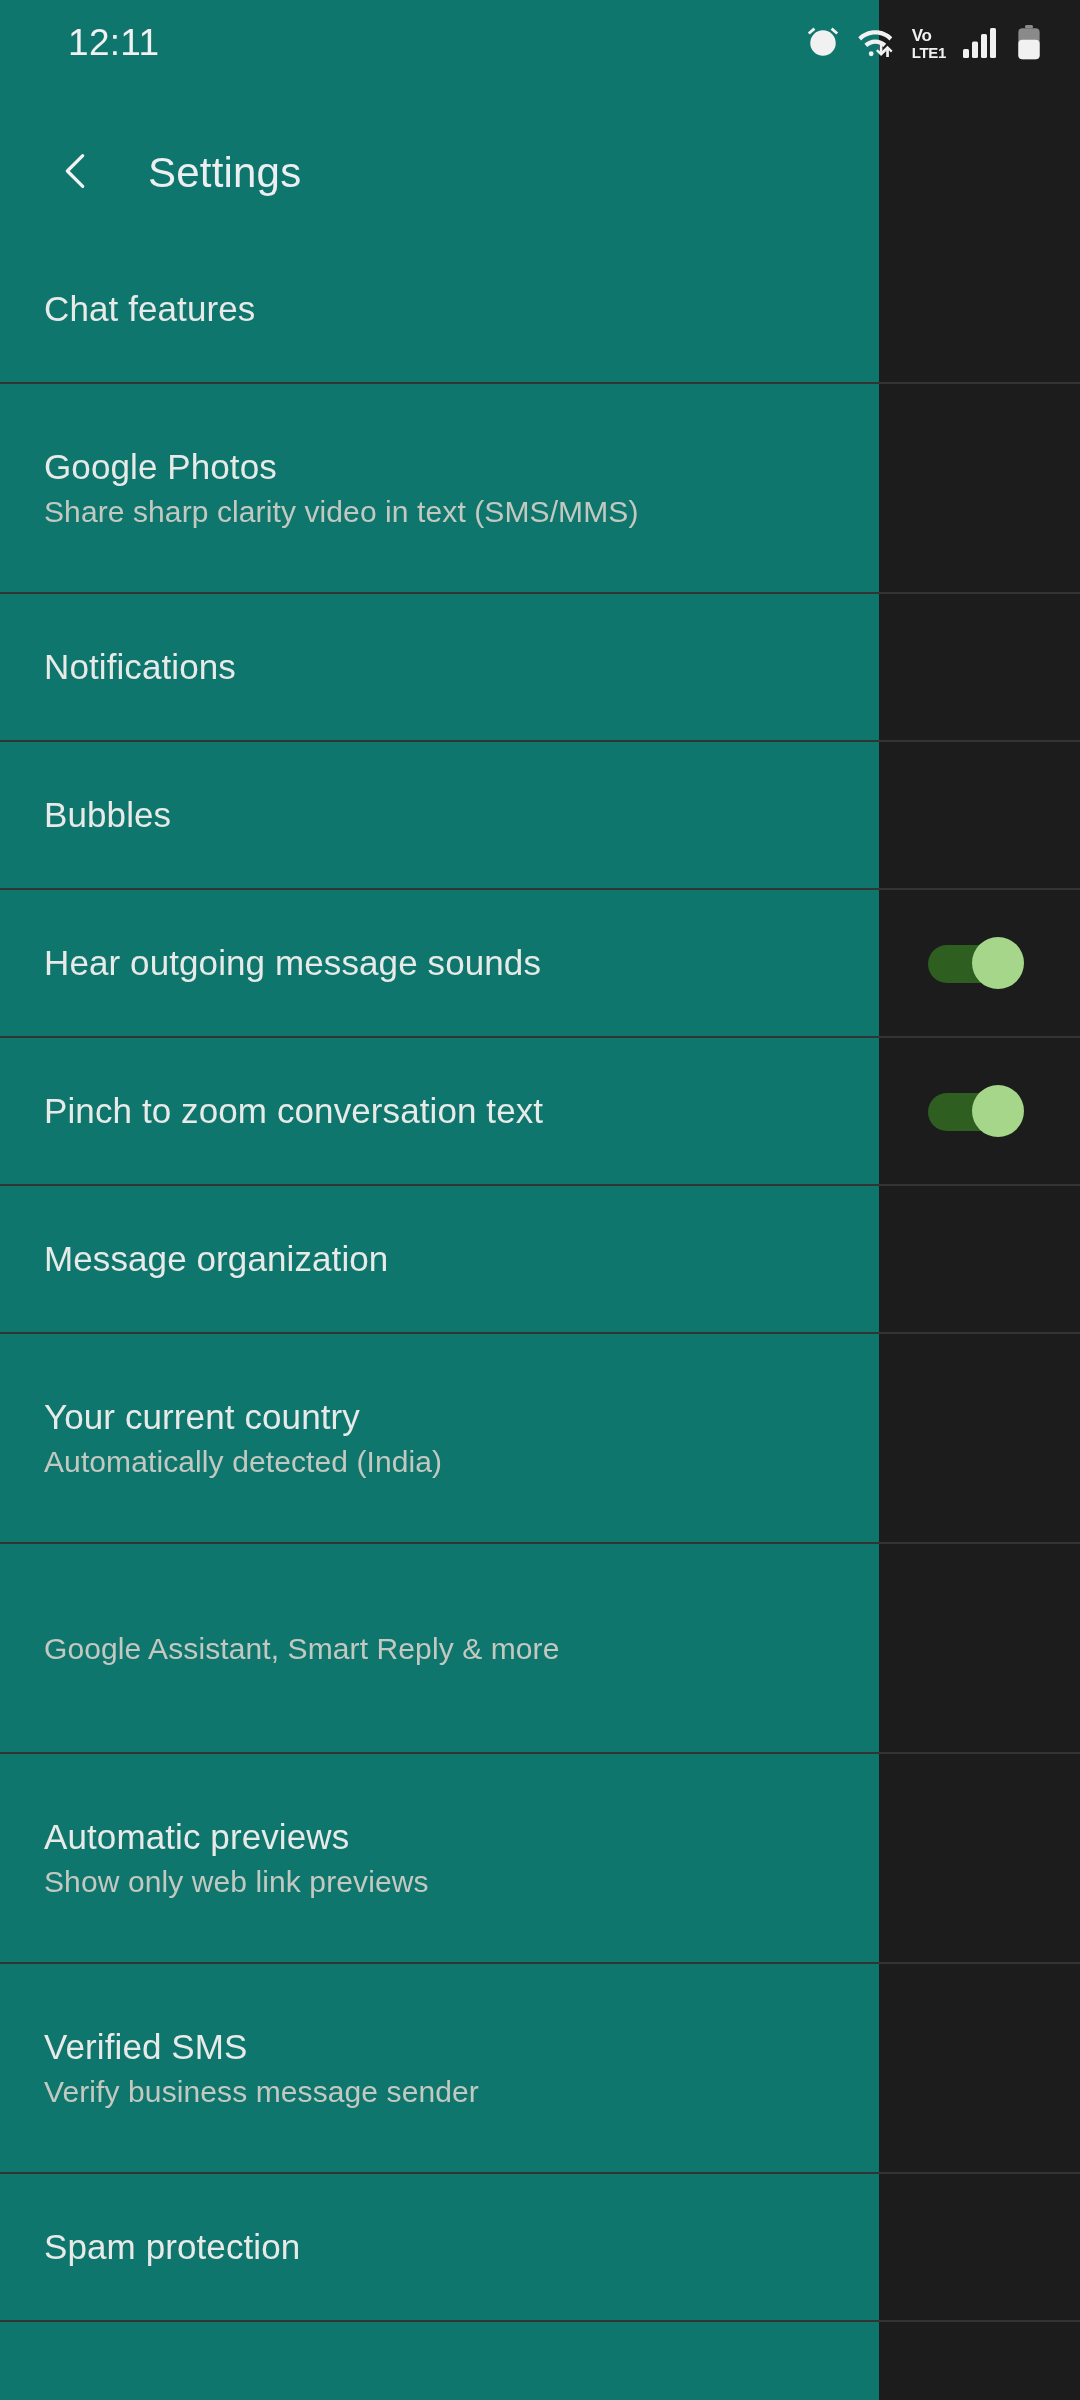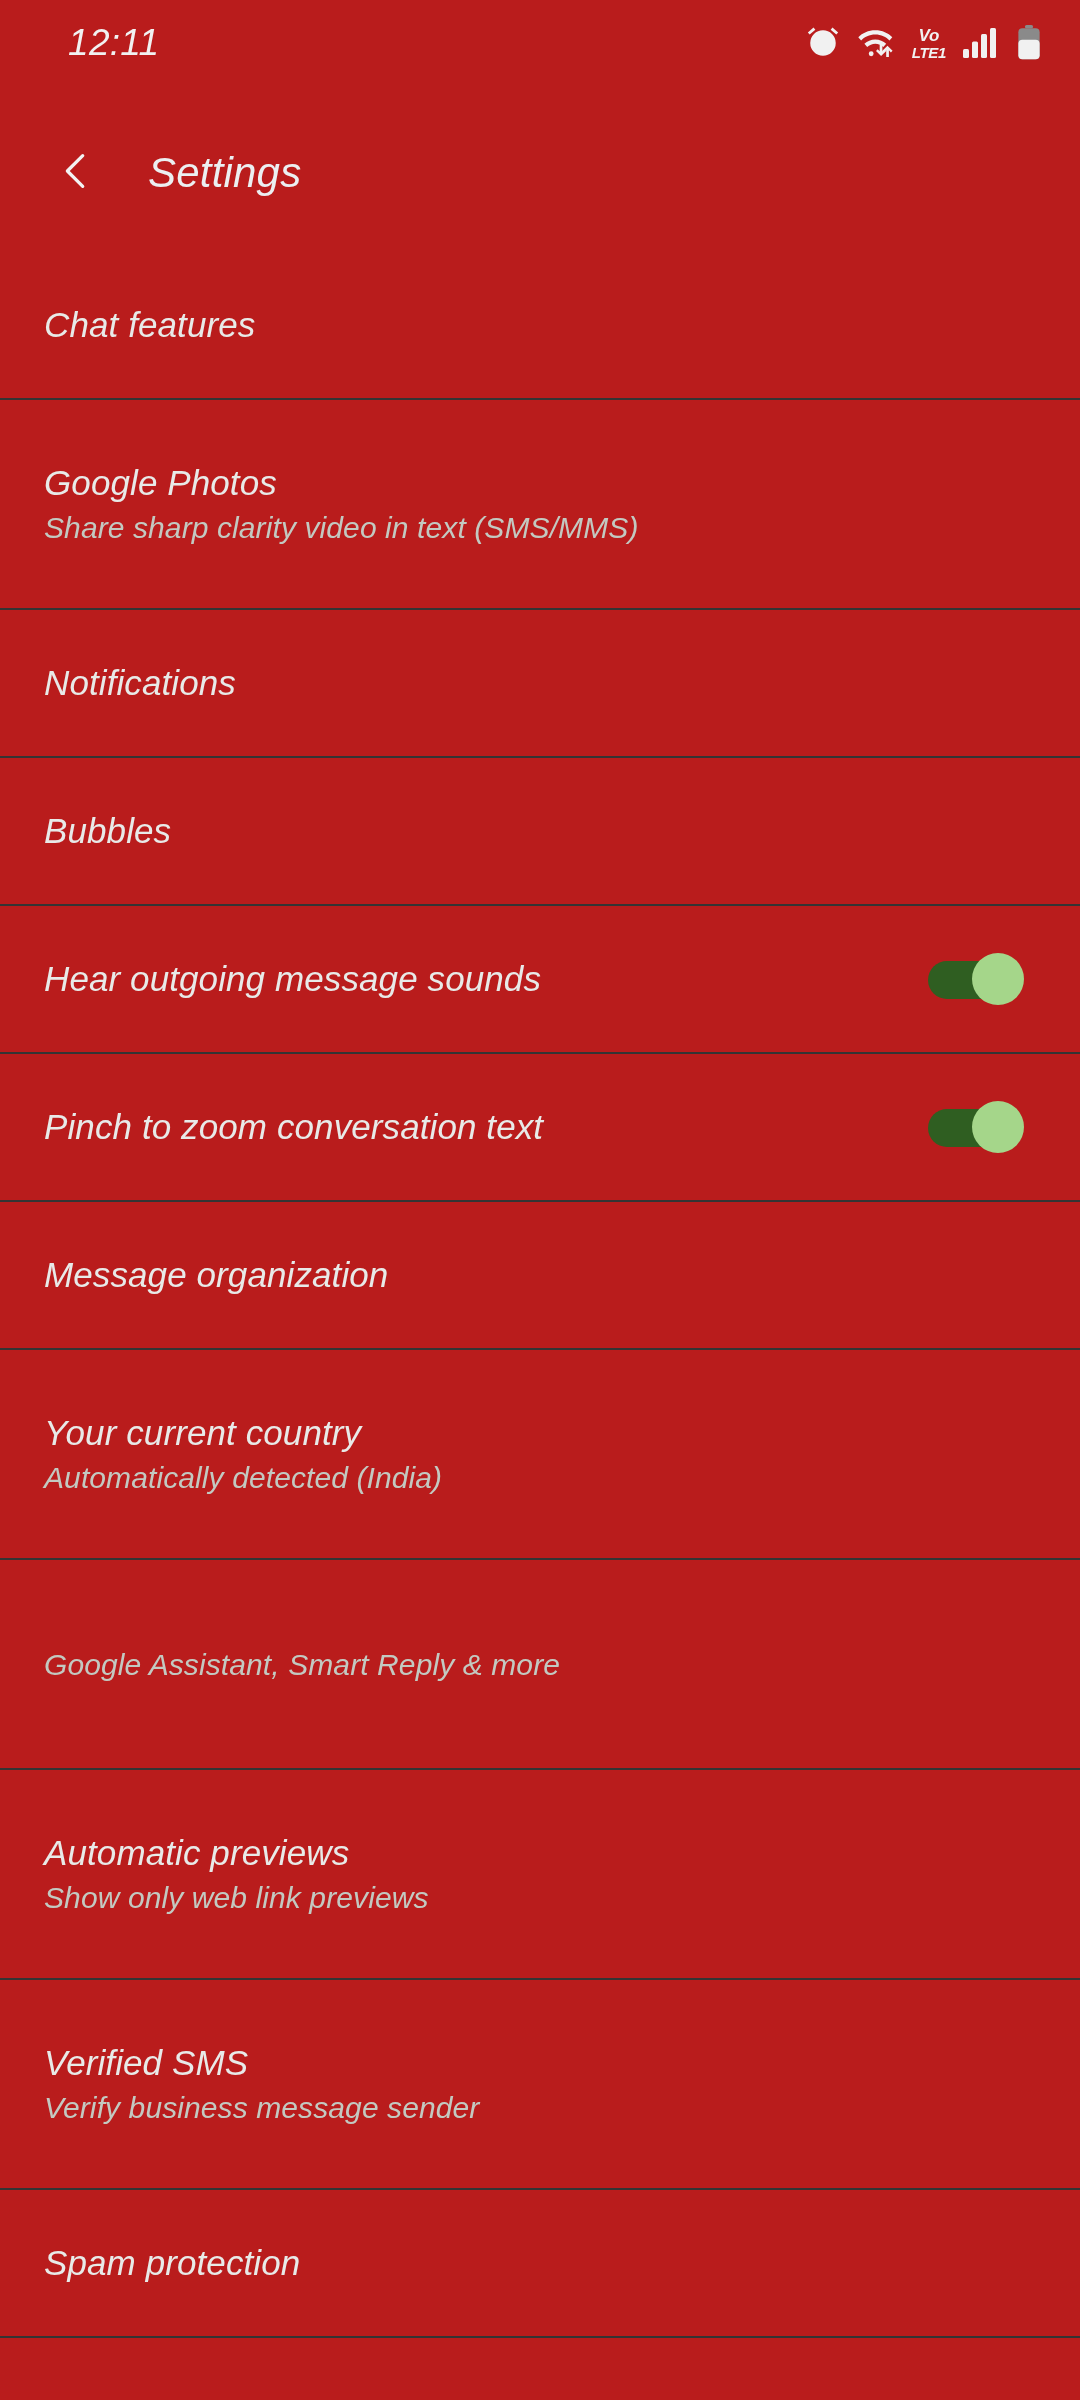--- a/index.html
+++ b/index.html
@@ -2,50 +2,50 @@
 <html><head>
 <meta charset="utf-8">
 <style>
   * { margin:0; padding:0; box-sizing:border-box; }
   html, body {
     width:1080px; height:2400px;
     background:#1c1c1c;
     font-family:"Liberation Sans", sans-serif;
     overflow:hidden;
   }
-  #screen { position:relative; width:1080px; height:2400px; background:#b91c1c;font-style:italic; }
+  #screen { position:relative; width:879px; height:2400px; background:#0f766e; }
 
   
   .statusbar {
     position:absolute; top:0; left:0; width:1080px; height:86px;
     display:flex; align-items:center; justify-content:space-between;
     padding:0 38px 0 68px;
   }
   .clock { color:#f1f1f1; font-size:37px; letter-spacing:.3px; }
   .sysicons { display:flex; align-items:center; gap:17px; }
   .sysicons svg { display:block; }
-  .volte { display:flex; flex-direction:column; align-items:center; line-height:1; }
+  .volte { display:flex; flex-direction:column; line-height:1; }
   .volte span { color:#f1f1f1; font-weight:700; letter-spacing:-.3px; }
   .volte .vo { font-size:17px; }
   .volte .lte { font-size:15px; margin-top:1px; }
 
   
   .appbar {
     position:absolute; top:117px; left:0; width:1080px; height:112px;
     display:flex; align-items:center;
   }
   .backbtn {
     width:96px; height:96px; margin-left:28px;
     display:flex; align-items:center; justify-content:center;
     border-radius:50%;
   }
   .title { color:#eceff1; font-size:42px; margin-left:24px; letter-spacing:.2px;text-align:center; }
 
   
-  .list { position:absolute; top:252px; left:0; width:1080px; }
+  .list { position:absolute; top:236px; left:0; width:1080px; }
   .row {
     position:relative; width:1080px;
     display:flex; align-items:center; justify-content:space-between;
     padding:0 44px 0 44px;
     border-bottom:2px solid #343434;
   }
   .row.single { height:148px; }
   .row.double { height:210px; }
   .rowtext { display:flex; flex-direction:column; justify-content:center; gap:9px; }
   .rtitle { color:#e8eae8; font-size:35px; letter-spacing:.1px; line-height:1.1; }

